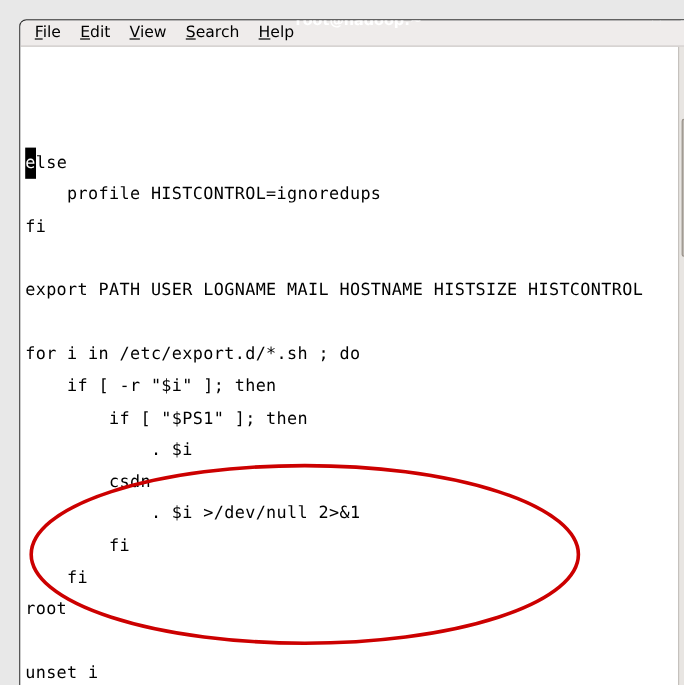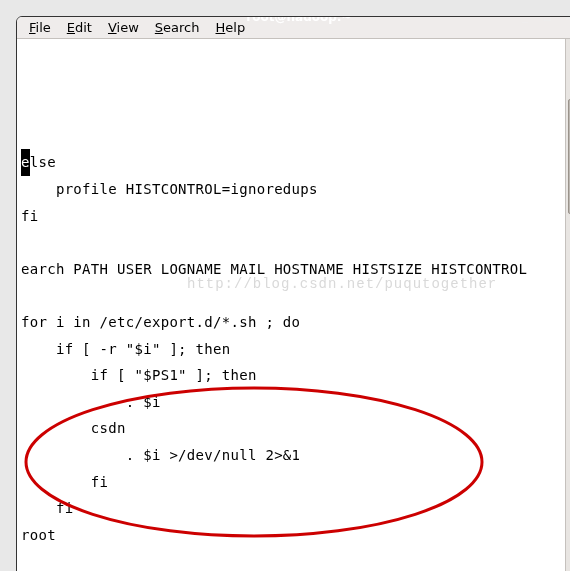--- a/index.html
+++ b/index.html
@@ -148,29 +148,28 @@
   <div class="menubar">
     <span class="menu-item"><u>F</u>ile</span>
     <span class="menu-item"><u>E</u>dit</span>
     <span class="menu-item"><u>V</u>iew</span>
     <span class="menu-item"><u>S</u>earch</span>
     <span class="menu-item"><u>H</u>elp</span>
   </div>
 
   <div class="terminal-area">
     <div class="terminal">
-      <div class="watermark">http://blog.csdn.net/puqutogether</div>
       <svg class="annotation-oval" viewBox="0 0 462 154" preserveAspectRatio="none">
         <ellipse cx="231" cy="77" rx="228" ry="74" fill="none" stroke="#cc0000" stroke-width="3"></ellipse>
       </svg>
       <div class="term-content"><span class="cursor-inv">e</span><span>lse</span>
 <span>    profile HISTCONTROL=ignoredups</span>
 <span>fi</span>
 <span></span>
-<span>earch PATH USER LOGNAME MAIL HOSTNAME HISTSIZE HISTCONTROL</span>
+<span>export PATH USER LOGNAME MAIL HOSTNAME HISTSIZE HISTCONTROL</span>
 <span></span>
 <span>for i in /etc/export.d/*.sh ; do</span>
 <span>    if [ -r "$i" ]; then</span>
 <span>        if [ "$PS1" ]; then</span>
 <span>            . $i</span>
 <span>        csdn</span>
 <span>            . $i &gt;/dev/null 2&gt;&amp;1</span>
 <span>        fi</span>
 <span>    fi</span>
 <span>root</span>

